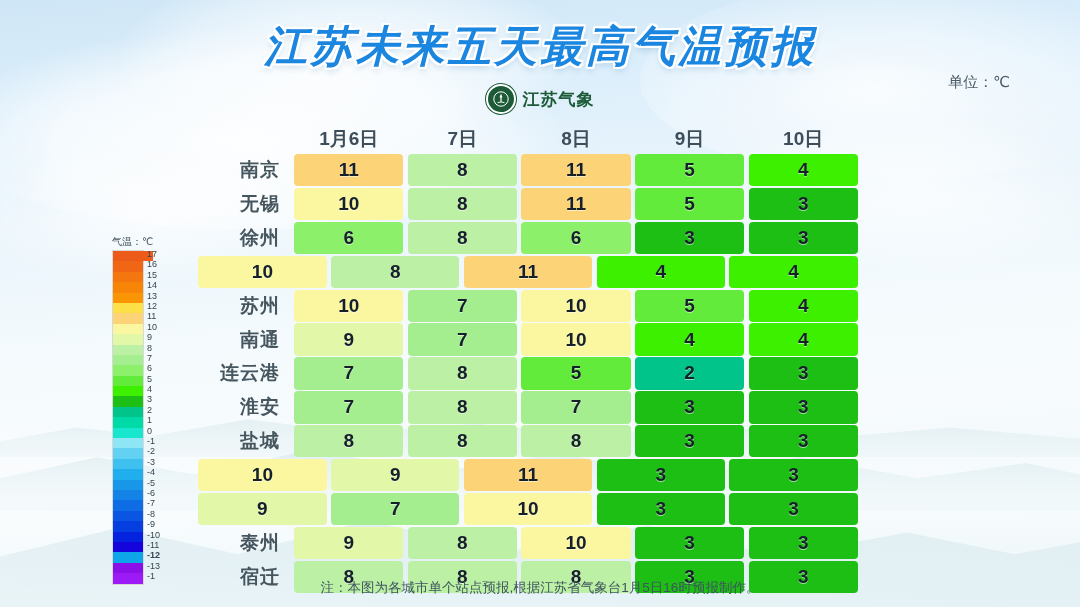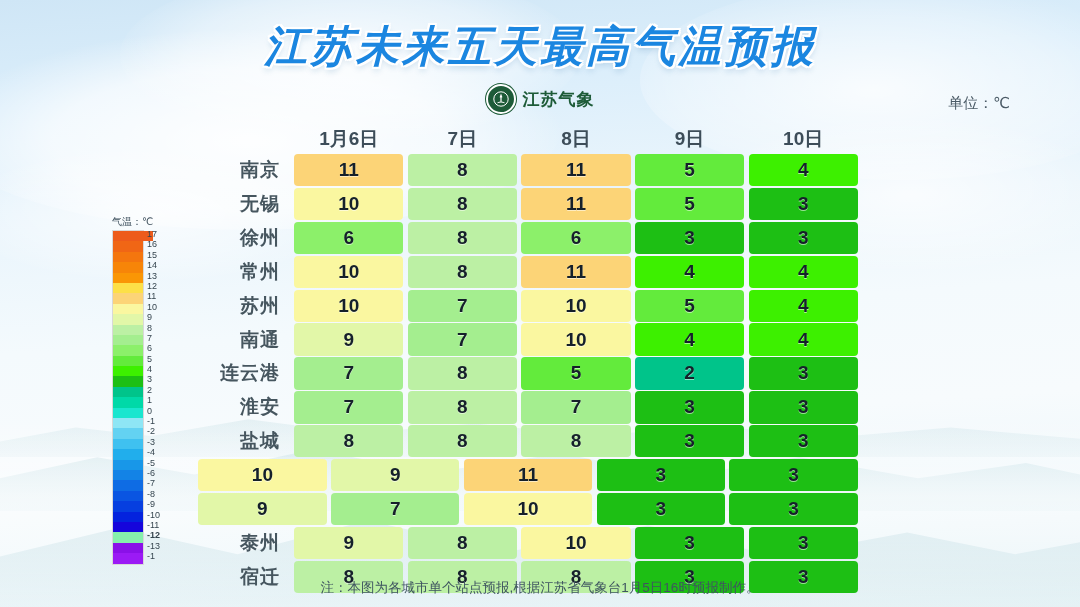--- a/index.html
+++ b/index.html
@@ -37,25 +37,25 @@
     font-size:43px;font-weight:bold;font-style:italic;letter-spacing:3px;
     color:#1b86e0;
     text-shadow:2px 0 0 #fff,-2px 0 0 #fff,0 2px 0 #fff,0 -2px 0 #fff,
                 2px 2px 0 #fff,-2px 2px 0 #fff,2px -2px 0 #fff,-2px -2px 0 #fff,
                 0 4px 6px rgba(20,90,150,.22);}
   #logo-row{position:absolute;top:84px;left:0;right:0;display:flex;justify-content:center;align-items:center;gap:7px;}
   #logo-mark{width:26px;height:26px;border-radius:50%;background:#1d5b38;
     border:2px solid #fff;box-shadow:0 0 0 1px #1d5b38;
     display:flex;align-items:center;justify-content:center;}
   #logo-text{font-size:17px;font-weight:bold;color:#1d5b38;letter-spacing:1px;}
-  #unit{position:absolute;top:94px;right:70px;font-size:15px;color:#4a5a66;}
+  #unit{position:absolute;top:73px;right:70px;font-size:15px;color:#4a5a66;}
 
   
   #legend{position:absolute;left:112px;top:215px;width:60px;}
-  #legend-title{font-size:10px;color:#3d4f5c;margin-bottom:1px;white-space:nowrap;}
+  #legend-title{font-size:10px;color:#3d4f5c;margin-bottom:1px;white-space:nowrap;margin-top:20px;}
   .lg-band{position:relative;height:10.4px;width:30px;}
   .lg-band span{position:absolute;left:34px;top:-2px;font-size:9px;color:#35454f;
     line-height:10.4px;white-space:nowrap;}
   #legend-bands{border:1px solid #d8d8d8;width:30px;}
 
   
   #grid{position:absolute;left:196px;top:124px;width:664px;}
   #head-row{display:flex;height:30px;align-items:center;}
   .head-city{width:96px;}
   .head-cell{flex:1;text-align:center;font-size:19px;font-weight:bold;color:#3d4d59;}
@@ -187,21 +187,21 @@
       </div>
       <div class="lg-band" style="background: rgb(6, 63, 224);">
         <span>-9</span>
       </div>
       <div class="lg-band" style="background: rgb(4, 35, 222);">
         <span>-10</span>
       </div>
       <div class="lg-band" style="background: rgb(21, 5, 220);">
         <span>-11</span>
       </div>
-      <div class="lg-band" style="background: #86efac; font-weight: bold;">
+      <div class="lg-band" style="background: #0ea5e9; font-weight: bold;">
         <span>-12</span>
       </div>
       <div class="lg-band" style="background: rgb(138, 16, 232);">
         <span>-13</span>
       </div>
       <div class="lg-band" style="background: rgb(155, 26, 245);">
         <span>-1</span>
       </div>
     </div>
 </div>
@@ -264,21 +264,20 @@
           <div class="cell" style="background: rgb(140, 240, 106);">6</div>
         </div>
         <div class="cellwrap">
           <div class="cell" style="background: rgb(29, 191, 20);">3</div>
         </div>
         <div class="cellwrap">
           <div class="cell" style="background: rgb(29, 191, 20);">3</div>
         </div>
       </div>
       <div class="row">
-        <div class="city">常州</div>
         <div class="cellwrap">
           <div class="cell" style="background: rgb(250, 247, 160);">10</div>
         </div>
         <div class="cellwrap">
           <div class="cell" style="background: rgb(188, 240, 164);">8</div>
         </div>
         <div class="cellwrap">
           <div class="cell" style="background: rgb(252, 212, 119);">11</div>
         </div>
         <div class="cellwrap">

